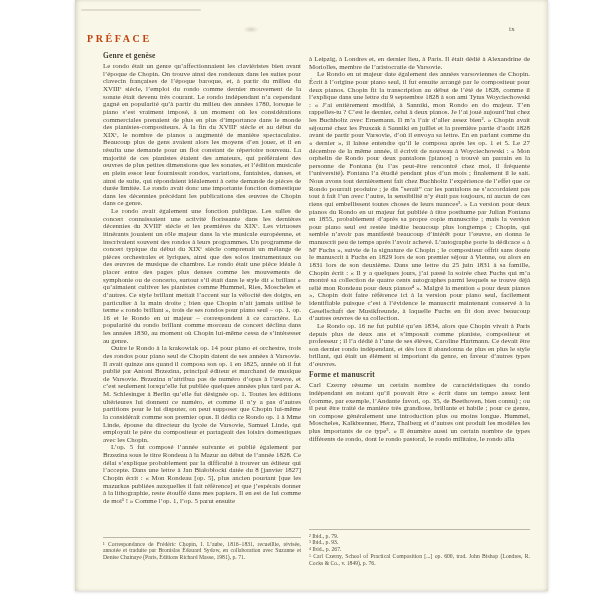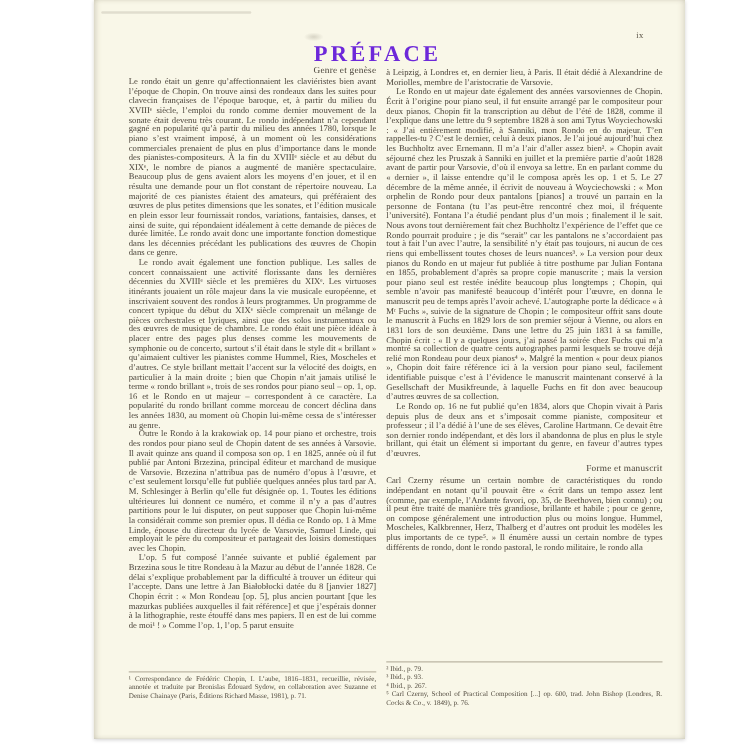--- a/index.html
+++ b/index.html
@@ -22,33 +22,33 @@
   }
   .artifact-smudge{
     position:absolute;left:168px;top:26px;width:16px;height:7px;
     background:radial-gradient(ellipse at center, rgba(95,88,72,.22), rgba(95,88,72,0) 70%);
   }
   .folio{
     position:absolute;top:25px;left:390px;width:50px;text-align:right;
     font-size:6.8px;color:#5a5346;letter-spacing:.4px;
   }
   .page-title{
-    position:absolute;top:33px;left:12px;width:430px;text-align:center;
-    font-size:18px;font-weight:bold;letter-spacing:2.6px;color:#6d28d9;
+    position:absolute;top:33px;left:12px;width:430px;
+    font-size:10px;font-weight:bold;letter-spacing:2.6px;color:#c2410c;
   }
   .col{
     position:absolute;
     font-size:6.9px;line-height:7.62px;
     text-align:justify;color:#4a4339;
     text-justify:inter-word;
   }
   .col-left{left:28px;top:52px;width:198px;}
   .col-right{left:234px;top:55px;width:221px;}
   .col-heading{
-    text-align:right;font-weight:normal;font-size:7.4px;
+    text-align:left;font-weight:bold;font-size:7.4px;
     letter-spacing:.2px;color:#443e34;margin:0 0 2.5px 0;
   }
   .col-heading.mid{margin-top:3.5px;}
   .col p{margin:0;text-indent:8px;}
   .col p.noindent{text-indent:0;}
   .footnotes{
     position:absolute;font-size:5.7px;line-height:6.8px;
     text-align:justify;color:#544d41;
     border-top:1px solid rgba(95,85,62,.40);
     padding-top:2.5px;

